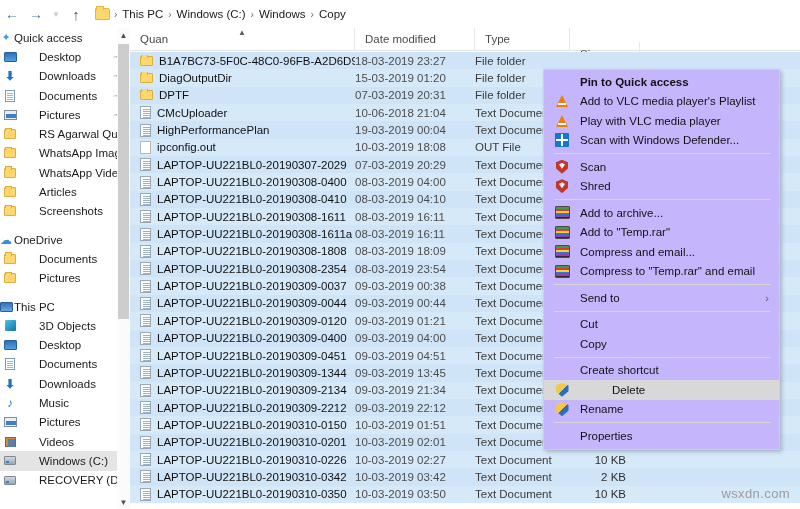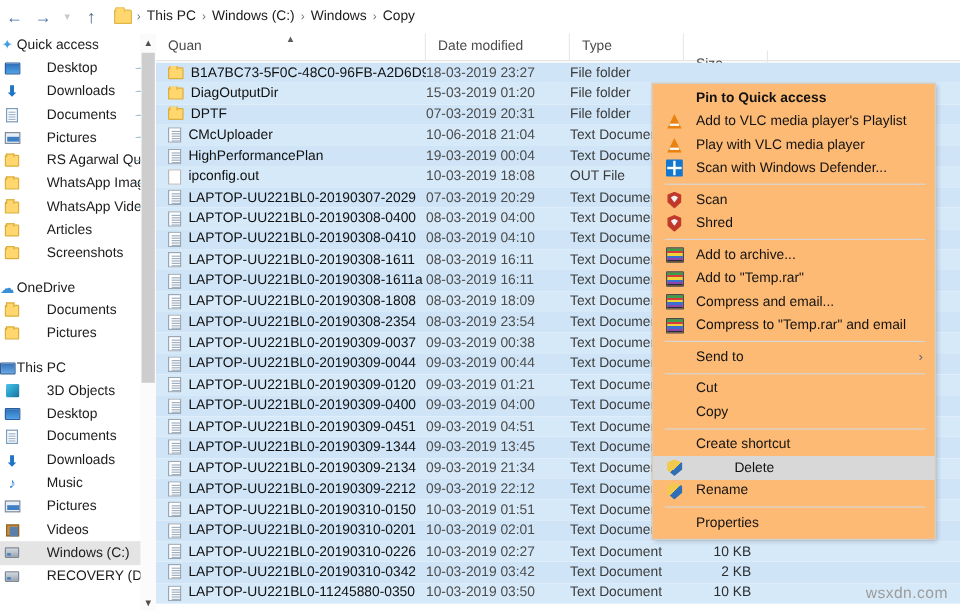--- a/index.html
+++ b/index.html
@@ -190,21 +190,21 @@
     background:#9fb0c0;
     box-shadow:0 2px 0 #9fb0c0,0 4px 0 #9fb0c0,0 6px 0 #9fb0c0,0 8px 0 #9fb0c0;
   }
   .fi.out {
     background:#ffffff; border:1px solid #b9b9b9; width:11px; height:13px;
   }
 
   
   .ctx {
     position:absolute; left:543px; top:69px; width:237px;
-    background:#fdba74; border:1px solid #cfcfcf;
+    background:#c4b5fd; border:1px solid #cfcfcf;
     box-shadow:2px 2px 4px rgba(0,0,0,0.22);
     padding:2px 0 3px 0;
     font-size:11.5px; color:#121212;
     z-index:50;
   }
   .ctx-item {
     height:19.5px; display:flex; align-items:center;
     padding-left:8px; position:relative; white-space:nowrap;
   }
   .ctx-item.hl { background:#d8d8d8;gap:32px; }
@@ -701,21 +701,21 @@
             <span class="fi txt"></span>
             <span>LAPTOP-UU221BL0-20190310-0342</span>
           </div>
           <div class="c-date">10-03-2019 03:42</div>
           <div class="c-type">Text Document</div>
           <div class="c-size">2 KB</div>
         </div>
         <div class="row sel2">
           <div class="c-name">
             <span class="fi txt"></span>
-            <span>LAPTOP-UU221BL0-11245880-0350</span>
+            <span>LAPTOP-UU221BL0-20190310-0350</span>
           </div>
           <div class="c-date">10-03-2019 03:50</div>
           <div class="c-type">Text Document</div>
           <div class="c-size">10 KB</div>
         </div>
       </div>
   </div>
 
   <div class="ctx" id="ctx">
       <div class="ctx-item bold">

